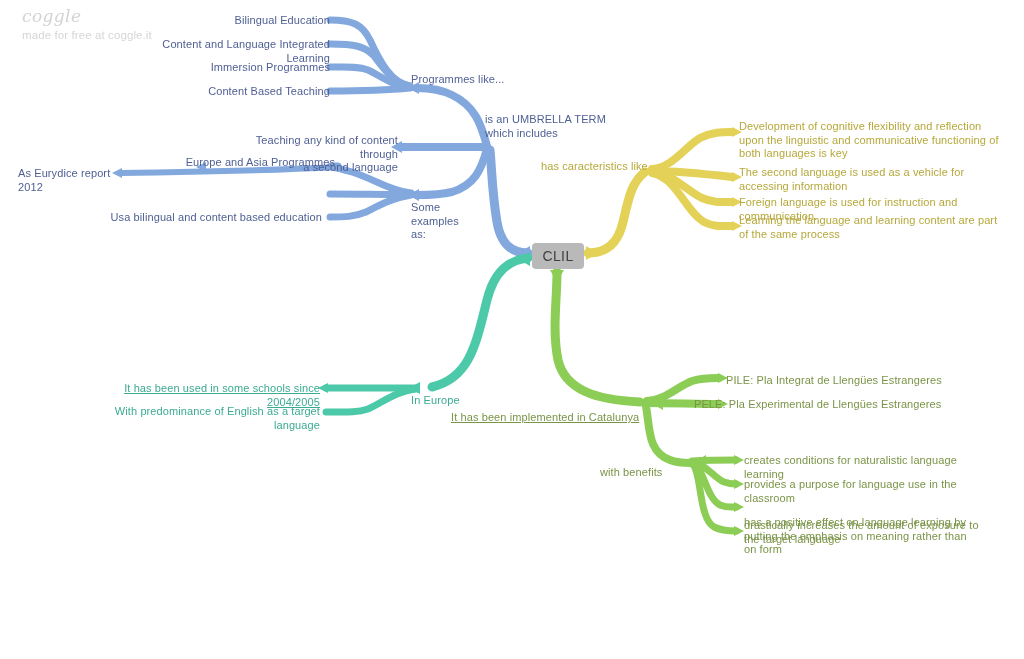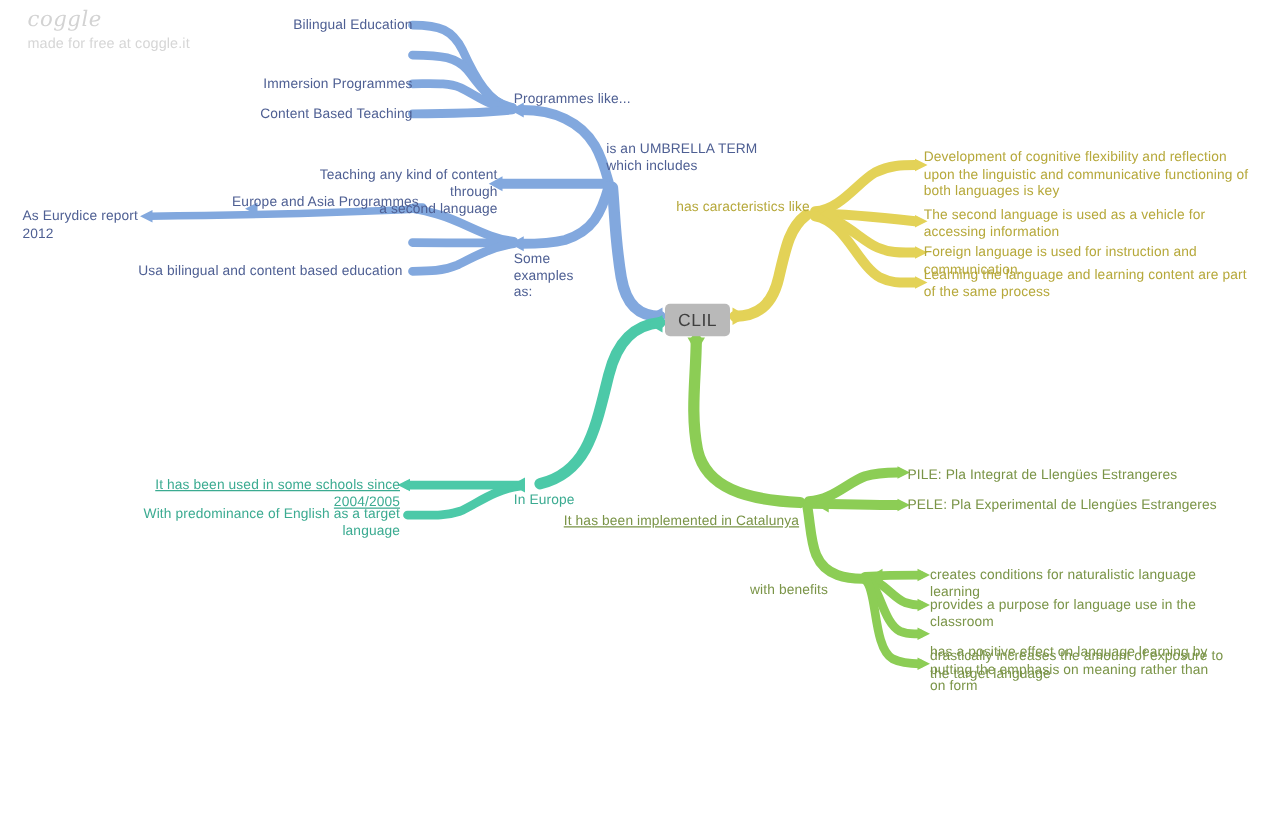--- a/index.html
+++ b/index.html
@@ -157,20 +157,21 @@
 
   <div id="brand">
     <div id="brand-name">coggle</div>
     <div id="brand-sub">made for free at coggle.it</div>
   </div>
 
   <div id="clil-node">CLIL</div>
 
   <div class="lbl blue ralign" style="left:220px; top:14px; width:110px;">Bilingual Education</div>
 
+  <div class="lbl blue ralign" style="left:120px; top:38px; width:210px;">Content and Language Integrated Learning</div>
 
   <div class="lbl blue ralign" style="left:190px; top:61px; width:140px;">Immersion Programmes</div>
 
   <div class="lbl blue ralign" style="left:190px; top:85px; width:140px;">Content Based Teaching</div>
 
   <div class="lbl blue lalign" style="left:411px; top:73px; width:130px;">Programmes like...</div>
 
   <div class="lbl blue lalign" style="left:485px; top:113px; width:150px;">is an UMBRELLA TERM
 which includes</div>
 
@@ -201,21 +202,21 @@
   <div class="lbl teal lalign" style="left:411px; top:394px; width:110px;">In Europe</div>
 
   <div class="lbl teal ralign" style="left:100px; top:382px; width:220px;text-decoration:underline;">It has been used in some schools since 2004/2005</div>
 
   <div class="lbl teal ralign" style="left:100px; top:405px; width:220px;">With predominance of English as a target language</div>
 
   <div class="lbl green lalign" style="left:451px; top:411px; width:220px;text-decoration:underline;">It has been implemented in Catalunya</div>
 
   <div class="lbl green lalign" style="left:726px; top:374px; width:250px;">PILE: Pla Integrat de Llengües Estrangeres</div>
 
-  <div class="lbl green lalign" style="left:726px; top:398px; width:260px;">PELE: Pla Experimental de Llengües Estrangeres</div>
+  <div class="lbl green lalign" style="left:694px; top:398px; width:260px;">PELE: Pla Experimental de Llengües Estrangeres</div>
 
   <div class="lbl green lalign" style="left:600px; top:466px; width:90px;">with benefits</div>
 
   <div class="lbl green lalign" style="left:744px; top:454px; width:250px;">creates conditions for naturalistic language learning</div>
 
   <div class="lbl green lalign" style="left:744px; top:478px; width:250px;">provides a purpose for language use in the classroom</div>
 
   <div class="lbl green lalign" style="left:744px; top:516px; width:235px;">has a positive effect on language learning by putting the emphasis on meaning rather than on form</div>
 
   <div class="lbl green lalign" style="left:744px; top:519px; width:240px;">drastically increases the amount of exposure to the target language</div>

